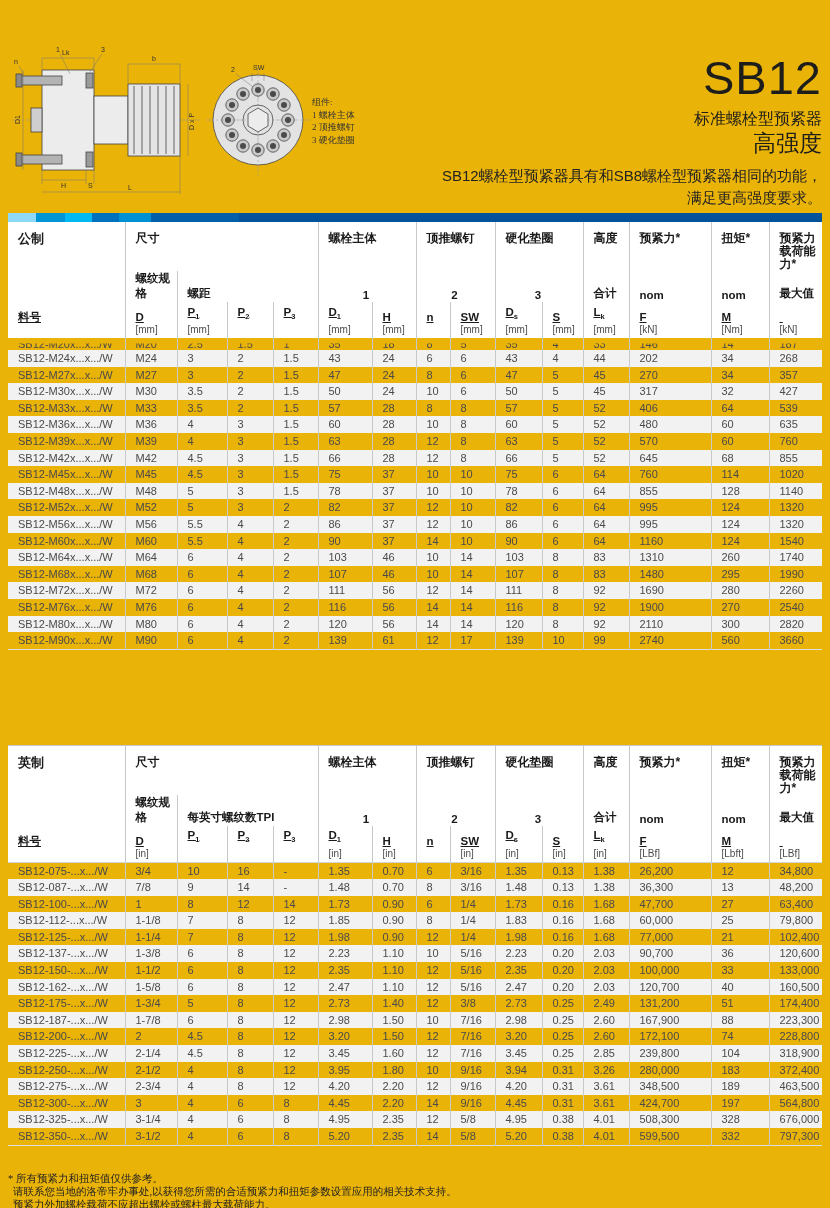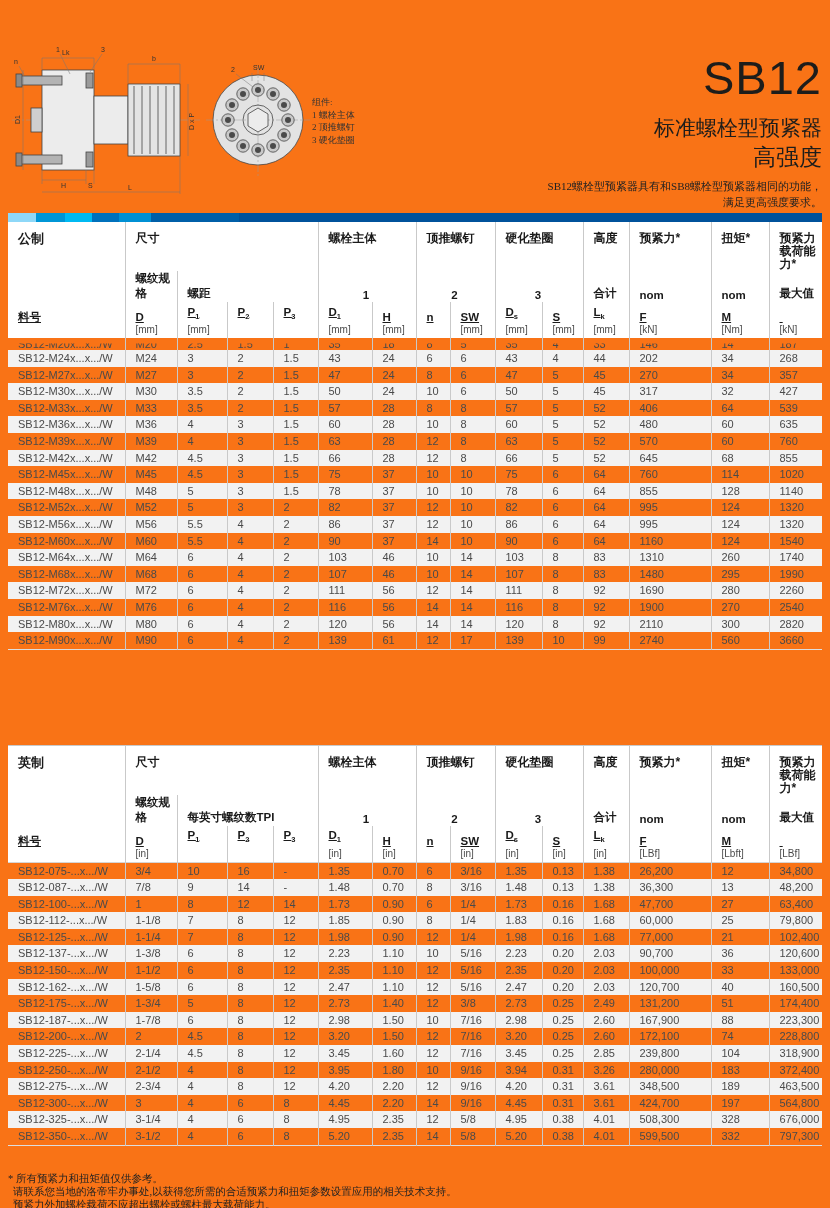--- a/index.html
+++ b/index.html
@@ -1,28 +1,28 @@
 <!DOCTYPE html>
 <html><head>
 <meta charset="utf-8">
 <style>
   html,body{margin:0;padding:0;background:#fff;}
   body{font-family:"Liberation Sans","DejaVu Sans",sans-serif;color:#1a1a1a;}
-  .page{position:relative;width:830px;height:1208px;background:#f97316;overflow:hidden;}
+  .page{position:relative;width:830px;height:1208px;background:#eab308;overflow:hidden;}
 
   
   .drawing{position:absolute;left:10px;top:44px;width:300px;height:152px;}
   .legend{position:absolute;left:312px;top:96px;font-size:9px;line-height:12.5px;color:#333;
           font-family:"Liberation Serif","DejaVu Serif",serif;}
   .titleblock{position:absolute;top:54px;right:8px;width:430px;text-align:right;}
   .t-code{font-size:47px;font-weight:300;line-height:1;color:#1d1d1b;letter-spacing:1px;}
-  .t-name{font-size:21px;font-weight:500;line-height:1.25;color:#1d1d1b;margin-top:16px;font-family:Liberation Mono, monospace;}
+  .t-name{font-size:16px;font-weight:500;line-height:1.25;color:#1d1d1b;margin-top:8px;}
   .t-grade{font-size:23px;font-weight:500;line-height:1.25;color:#1d1d1b;}
-  .t-intro{margin:7px 0 0 0;font-size:11px;line-height:1.45;color:#222;
-           font-family:Liberation Serif, serif;}
+  .t-intro{margin:7px 0 0 0;font-size:15px;line-height:1.45;color:#222;
+           font-family:Liberation Sans, sans-serif;}
 
   
   .accentbar{position:absolute;top:213px;left:8px;width:814px;height:9px;display:flex;}
   .accentbar span{display:block;height:100%;}
 
   
   table.tbl{position:absolute;left:8px;width:814px;border-collapse:collapse;table-layout:fixed;}
   #metric{top:222px;}
   #imperial{top:745px;border-top:1px solid #c9c9c9;}
   #imperial thead{border-bottom:1px solid #d5d5d5;}

